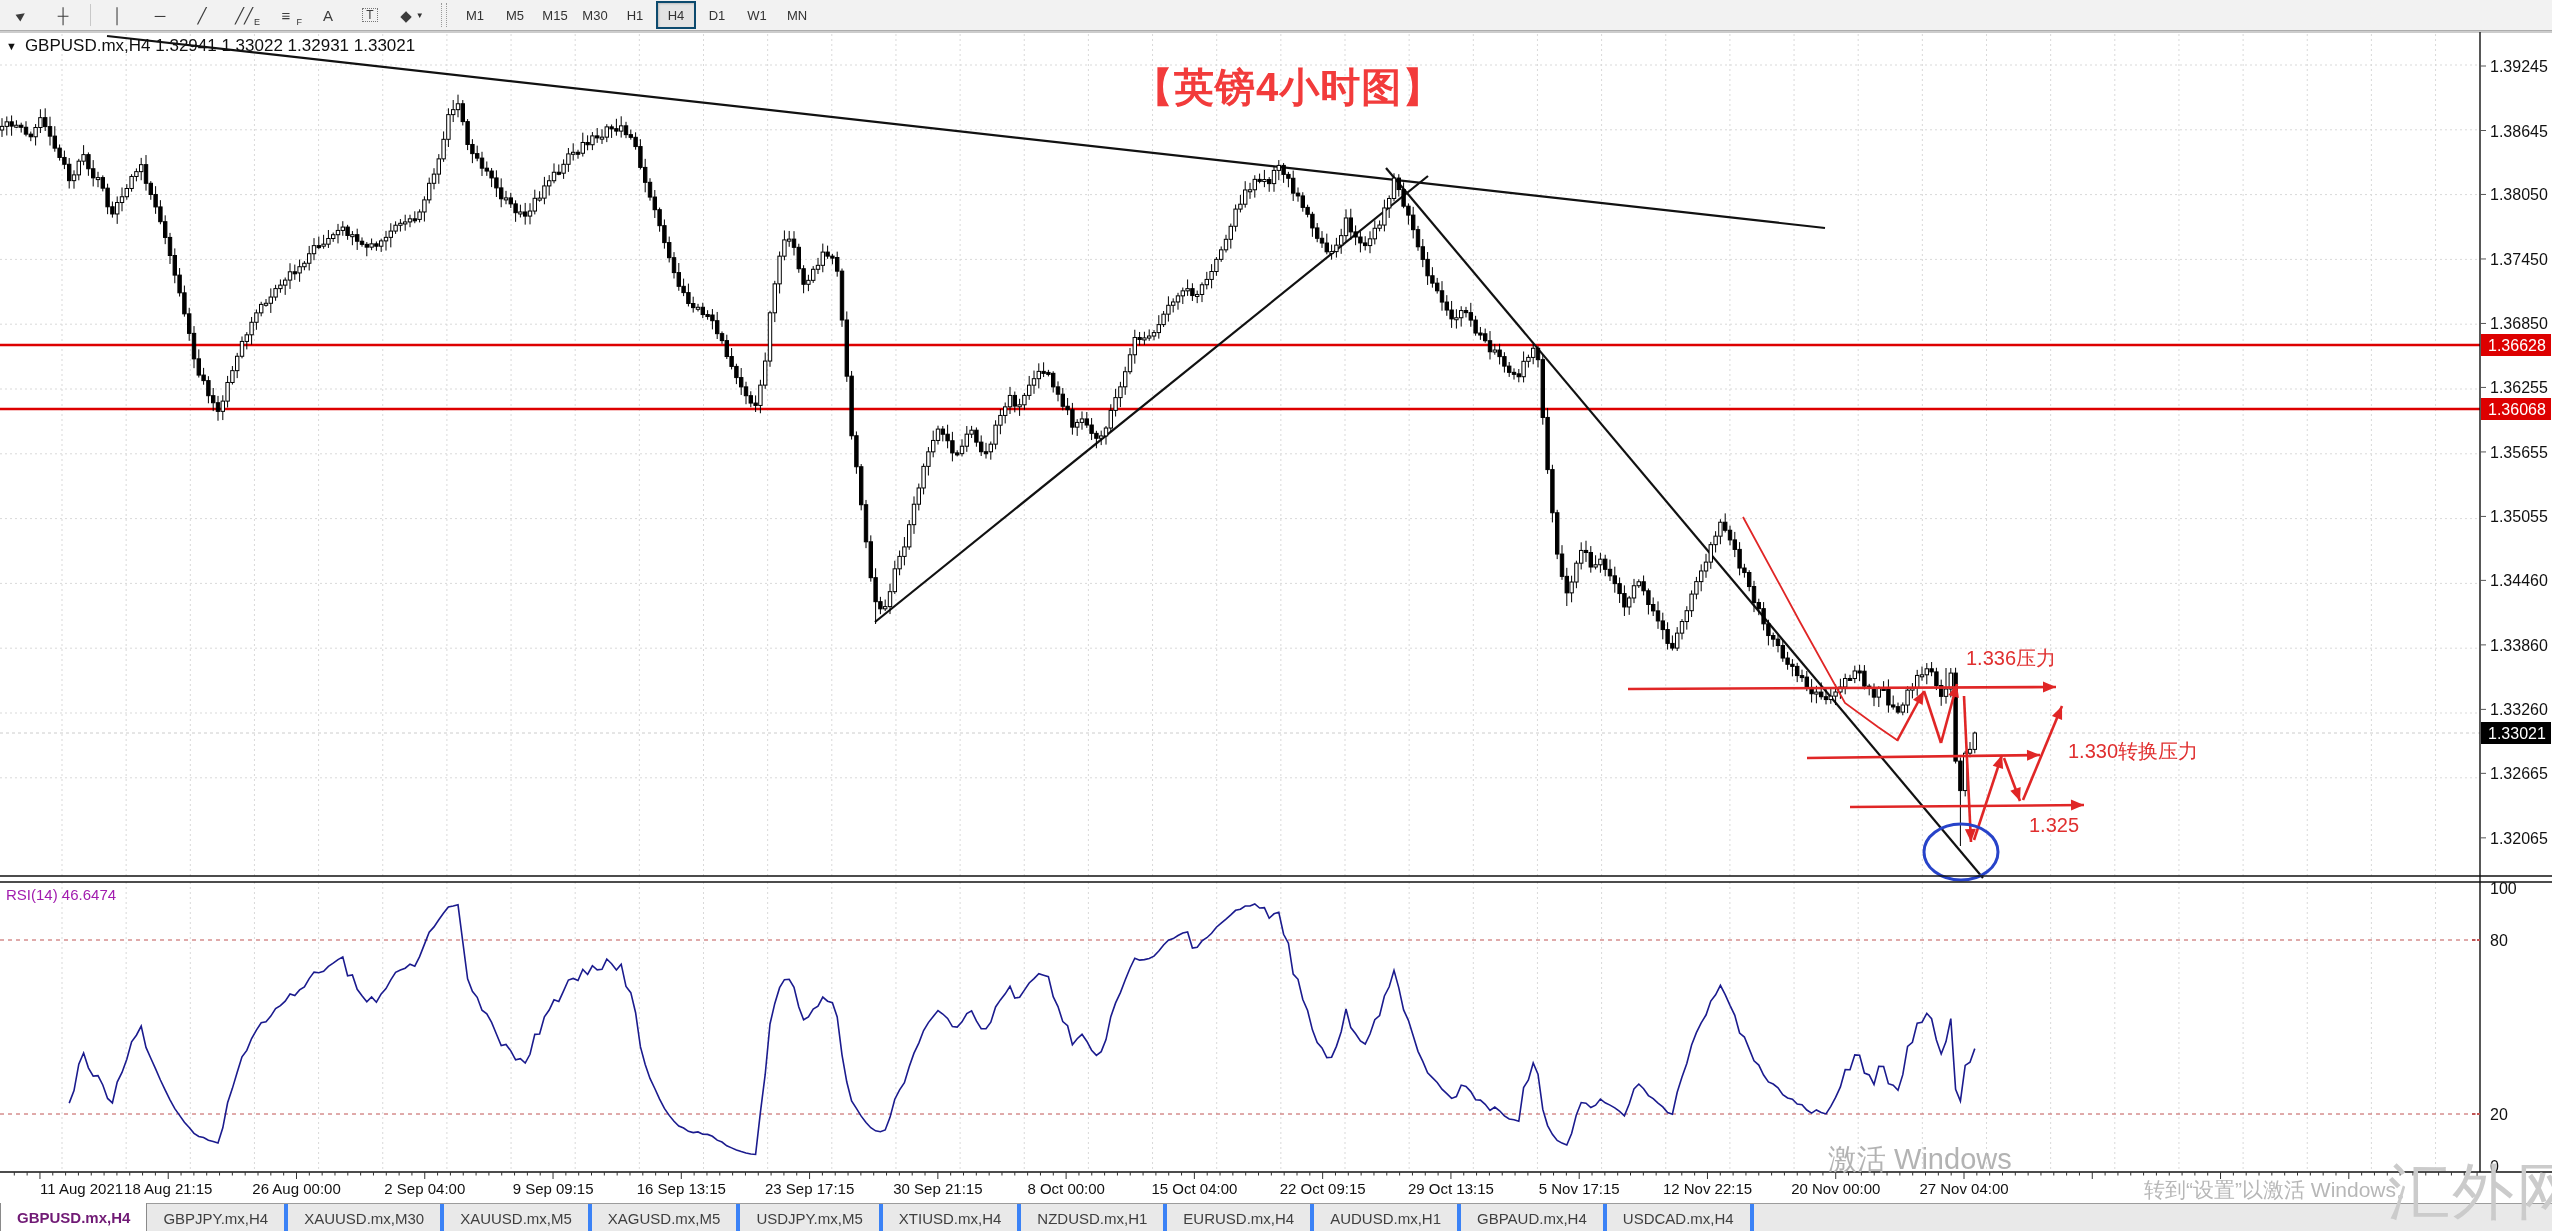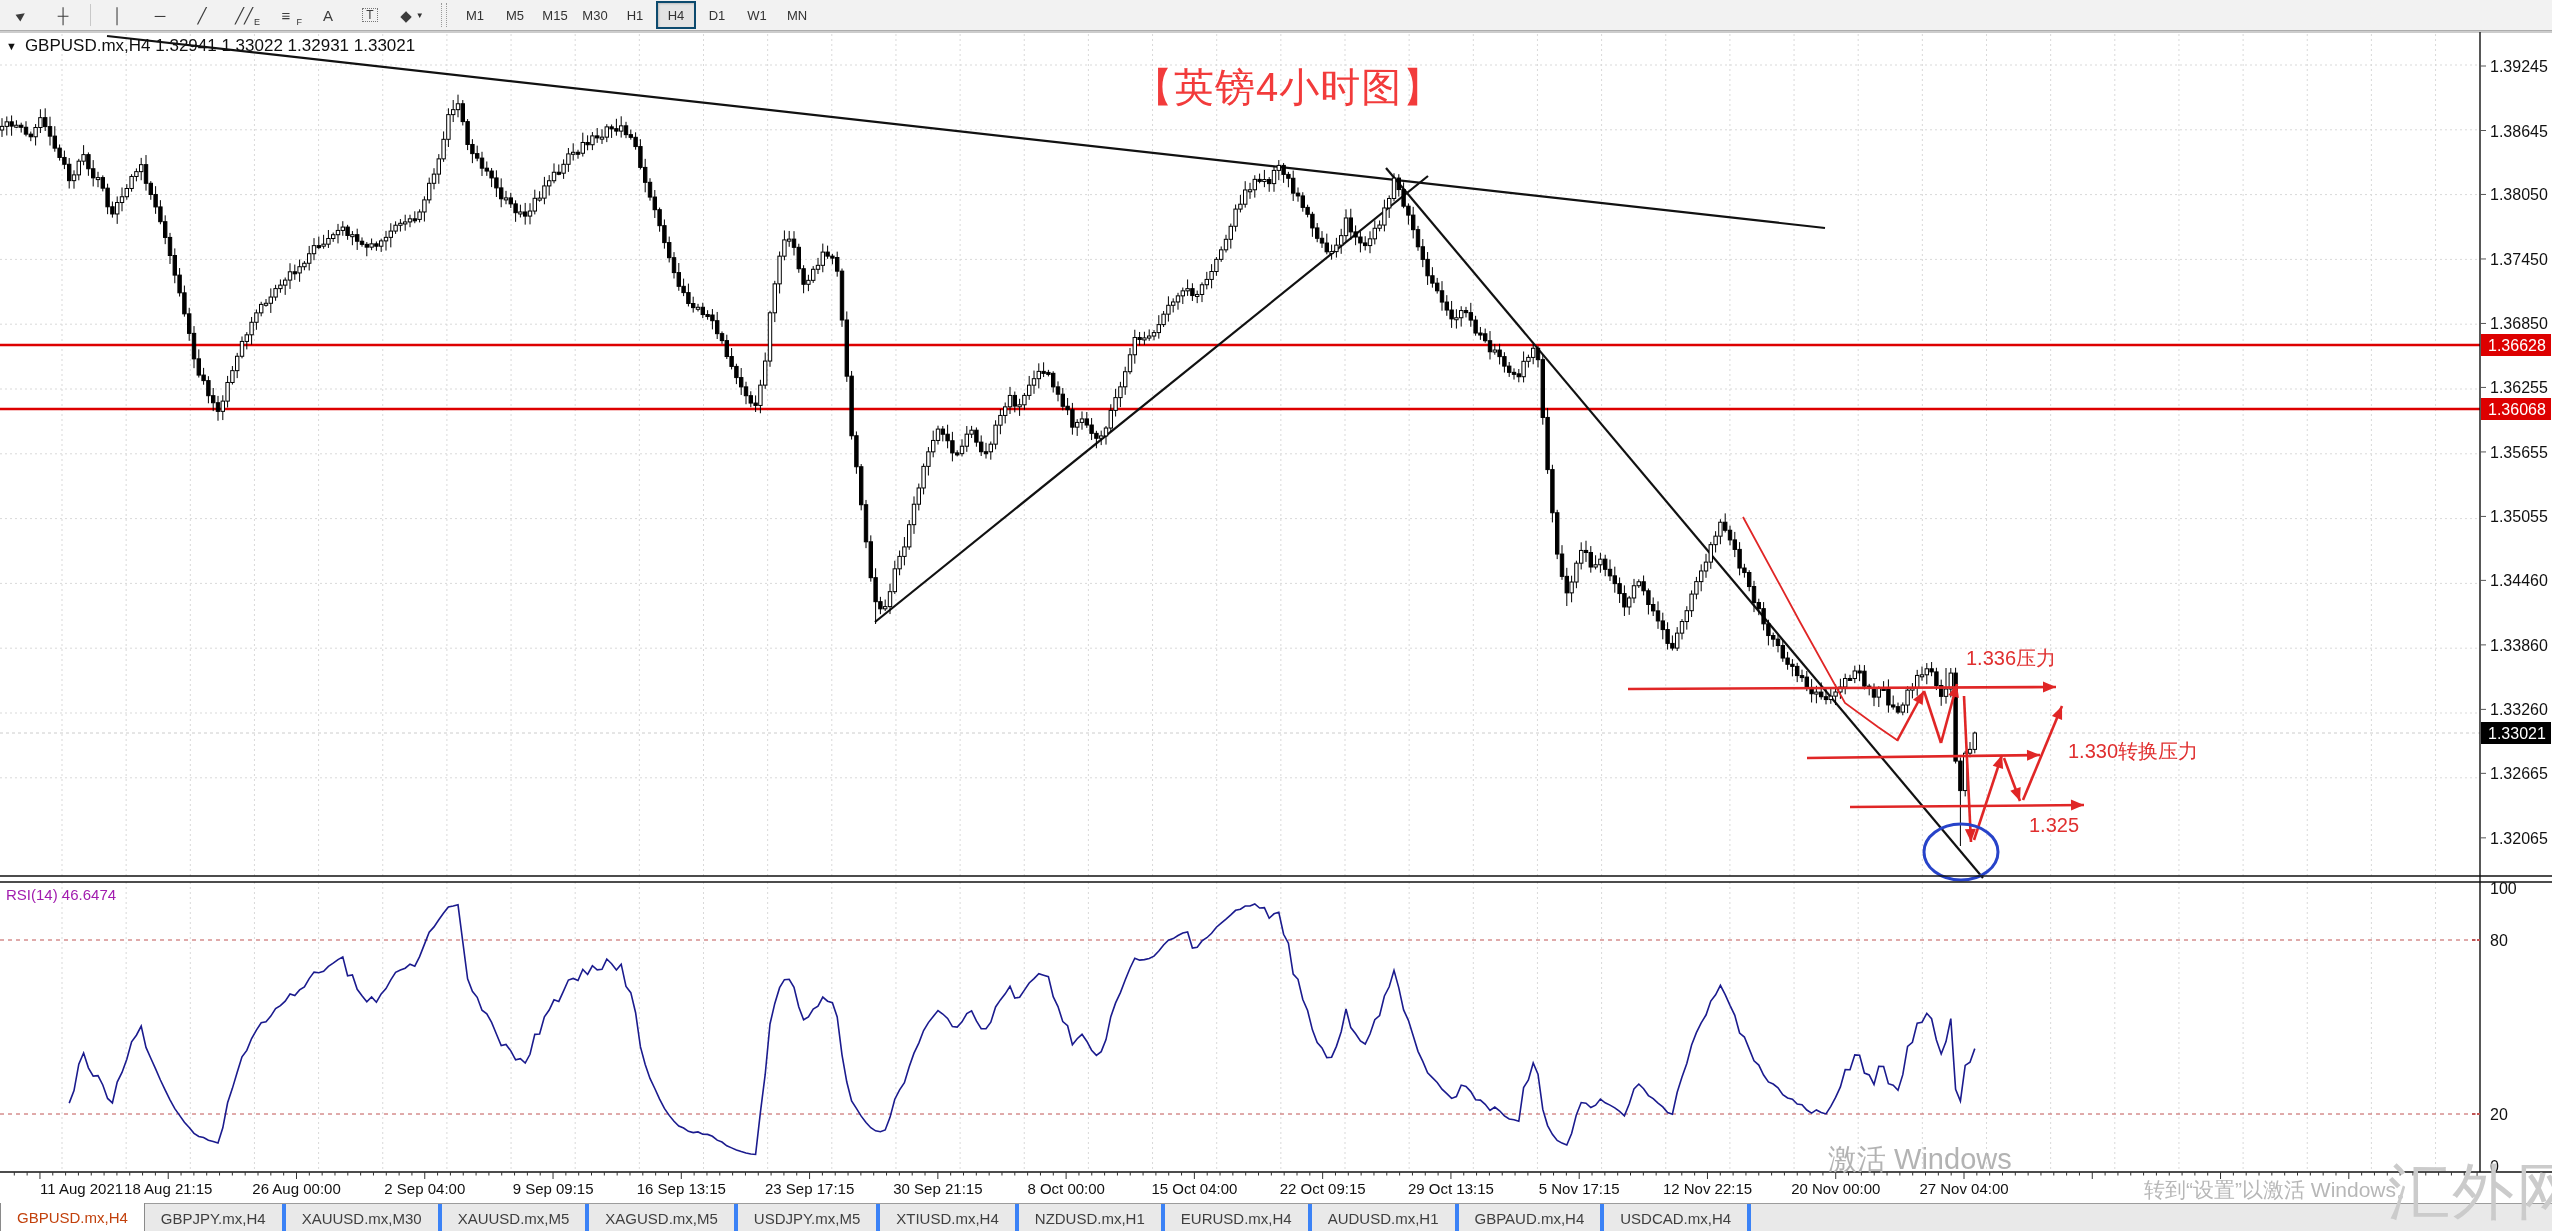--- a/index.html
+++ b/index.html
@@ -18,39 +18,39 @@
   .tool-btn .tbox{border:1px dotted #777;padding:0 3px;font-size:12px;}
   .tb-sep{width:1px;height:22px;background:#c8c8c8;margin:0 6px;}
   .tb-sep2{width:4px;height:24px;margin:0 8px;border-left:1px dotted #9a9a9a;border-right:1px dotted #9a9a9a;}
   .tf-btn{min-width:36px;height:24px;display:flex;align-items:center;justify-content:center;
     font-size:13px;color:#333;margin:4px 1px;border:1px solid transparent;cursor:default;}
   .tf-btn.active{background:#e4e4e4;border:2px solid #0c4a6e;box-shadow:inset 1px 1px 2px rgba(0,0,0,.18);}
   
   .ovl{position:absolute;z-index:20;}
   #symbol-line{left:6px;top:36px;font-size:17px;color:#101010;display:flex;align-items:center;gap:8px;}
   #symbol-line .dd{font-size:11px;color:#111;}
-  #chart-title{left:1133px;top:60px;font-size:40px;font-weight:normal;color:#f23b3b;letter-spacing:1px;}
+  #chart-title{left:1133px;top:60px;font-size:40px;font-weight:bold;color:#f23b3b;letter-spacing:1px;}
   #rsi-line{left:6px;top:886px;font-size:15px;color:#a21caf;}
   .anno{color:#e02f2f;font-size:20px;z-index:21;white-space:nowrap;}
   #anno-1336{left:1966px;top:645px;}
   #anno-1330{left:2068px;top:738px;}
   #anno-1325{left:2029px;top:814px;}
   .wm{color:#b9b9b9;z-index:45;white-space:nowrap;}
   #wm-activate{left:1828px;top:1140px;font-size:29px;color:#b3b3b3;}
   #wm-settings{left:2144px;top:1176px;font-size:21px;color:#b7b7b7;}
   #wm-site{left:2388px;top:1150px;font-size:62px;color:#cbcbcb;z-index:50;
     font-family:"Liberation Serif","DejaVu Serif",serif;letter-spacing:2px;}
   
   #tabbar{position:absolute;left:0;top:1203px;width:2552px;height:28px;background:#e9e9e9;
     border-top:1px solid #9c9c9c;display:flex;align-items:stretch;z-index:30;}
   .tab{display:flex;align-items:center;padding:0 16px;font-size:15px;color:#3f3f3f;
     border-right:4px solid #3b82f6;cursor:default;white-space:nowrap;}
   .tab:first-child{border-left:1px solid #b0b0b0;}
-  .tab.active{background:#ffffff;color:#c2410c;margin-top:-1px;border-left:1px solid #8a8a8a;
-    border-right:1px solid #8a8a8a;font-weight:normal;}
+  .tab.active{background:#ffffff;color:#701a75;margin-top:-1px;border-left:1px solid #8a8a8a;
+    border-right:1px solid #8a8a8a;font-weight:bold;}
   svg{position:absolute;left:0;top:0;z-index:10;}
   svg text{font-family:"Liberation Sans","DejaVu Sans",sans-serif;}
 </style>
 </head>
 <body>
 
 <div id="stage">
 
   <div id="toolbar">
       <div class="tool-btn">

